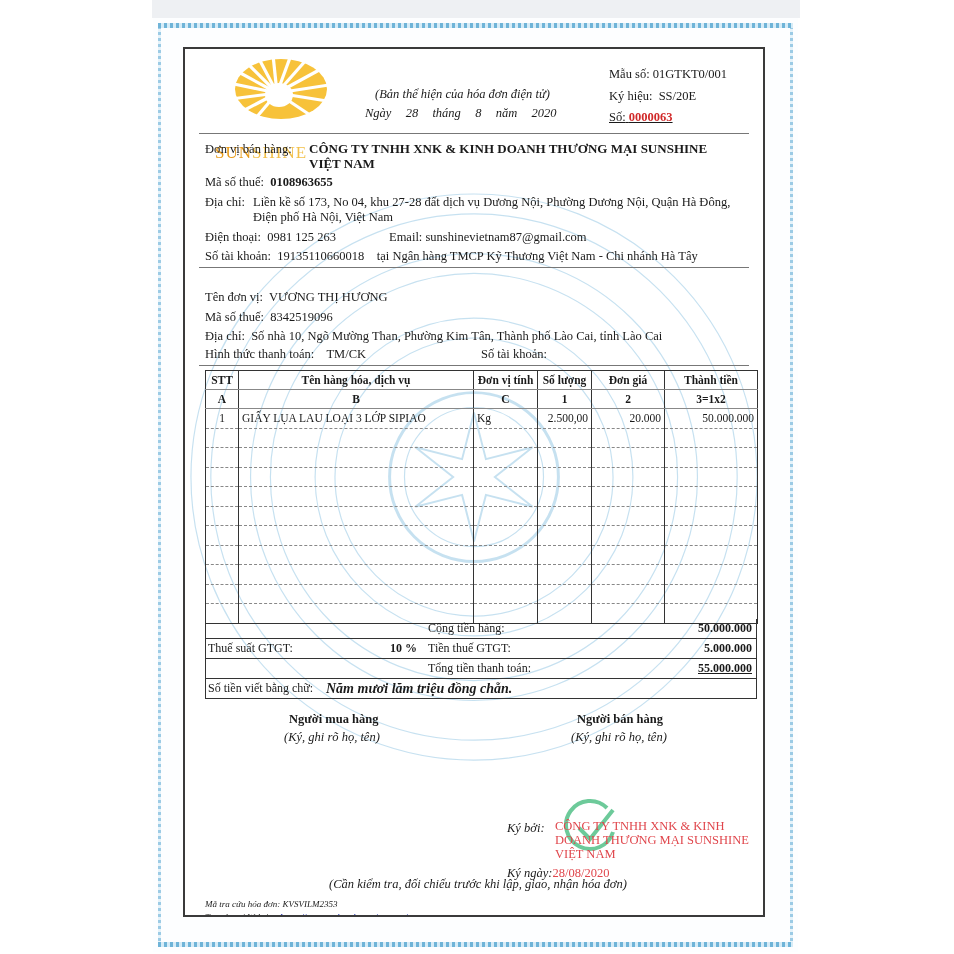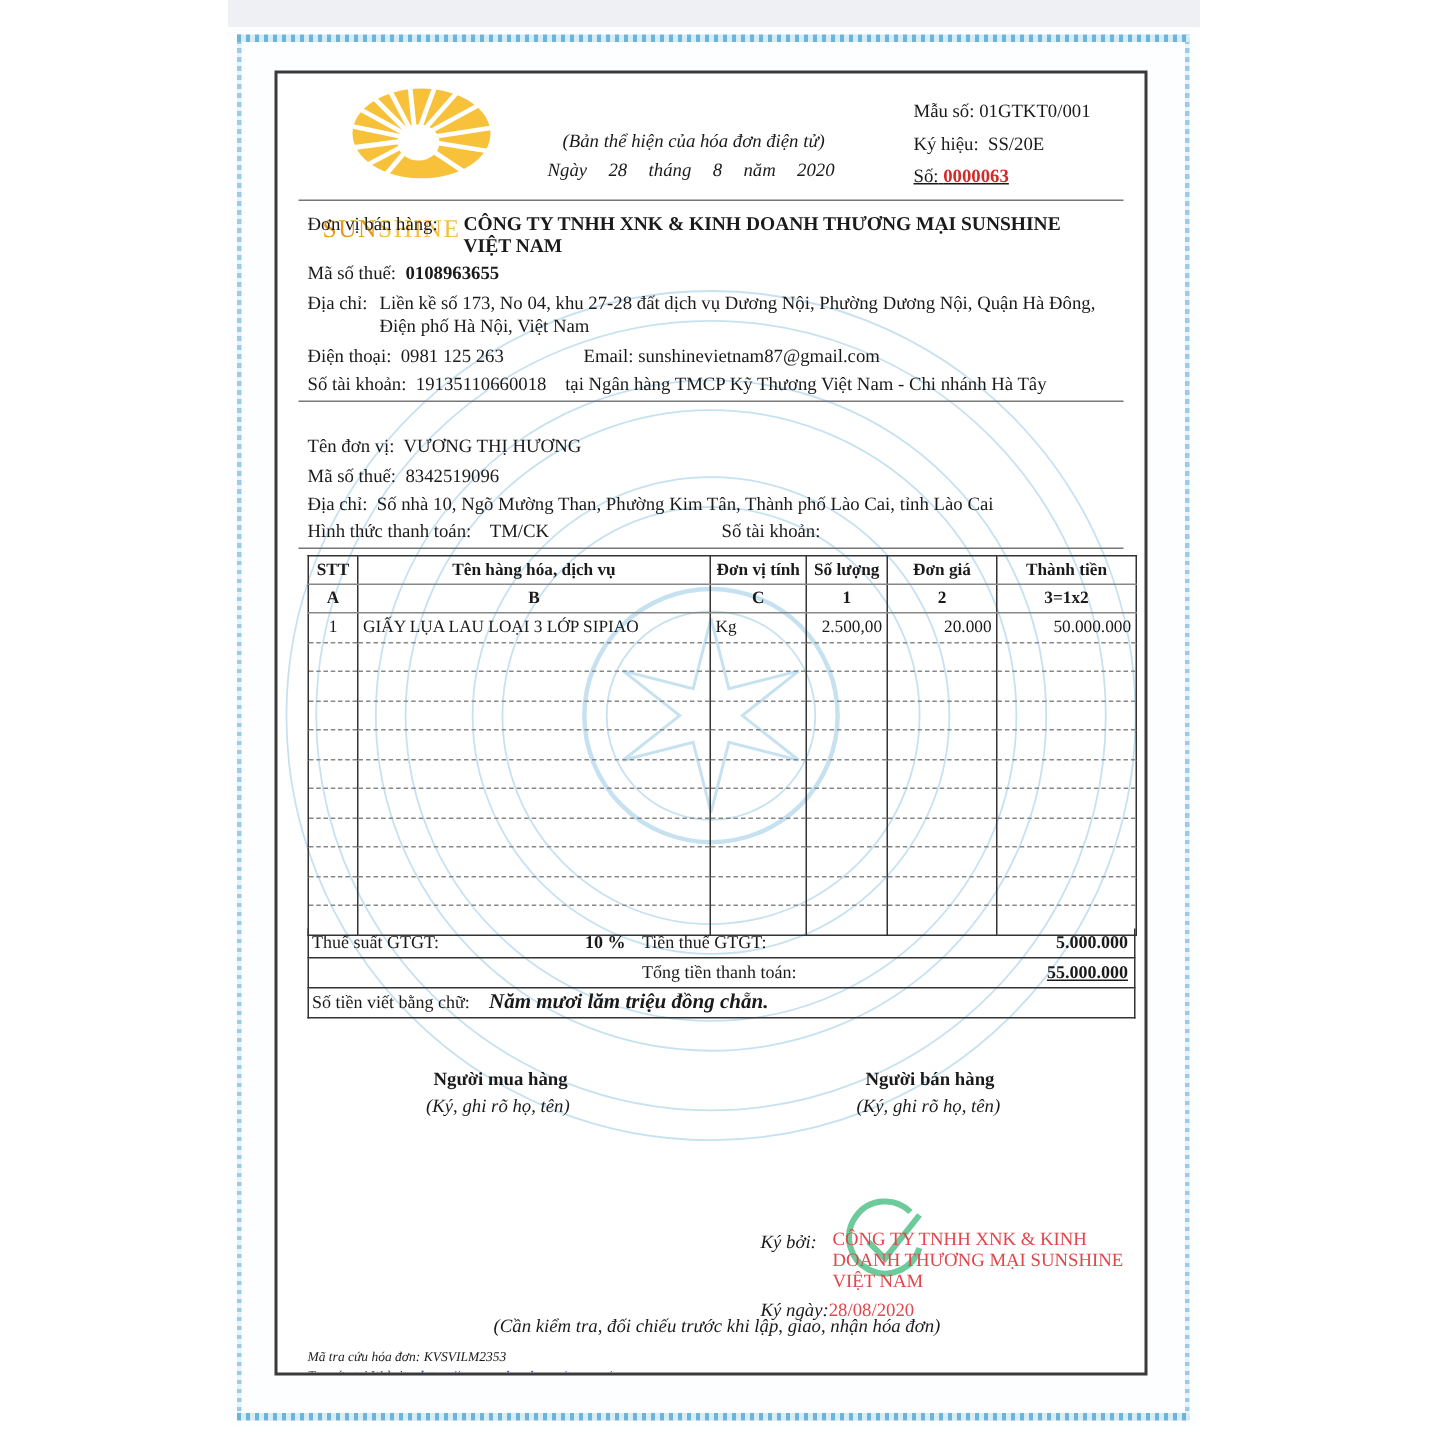--- a/index.html
+++ b/index.html
@@ -251,20 +251,24 @@
           <td></td>
           <td class="num"></td>
           <td class="num"></td>
           <td class="num"></td>
         </tr>
       </tbody>
   </table>
 
   <div class="totals">
     <div class="trow">
+      <span style="left:222px;">Cộng tiền hàng:</span>
+      <span style="right:4px;" class="bold">50.000.000</span>
+    </div>
+    <div class="trow">
       <span style="left:2px;">Thuế suất GTGT:</span>
       <span style="left:184px;" class="bold">10 %</span>
       <span style="left:222px;">Tiền thuế GTGT:</span>
       <span style="right:4px;" class="bold">5.000.000</span>
     </div>
     <div class="trow">
       <span style="left:222px;">Tổng tiền thanh toán:</span>
       <span style="right:4px;text-decoration:underline;" class="bold">55.000.000</span>
     </div>
     <div class="trow">

